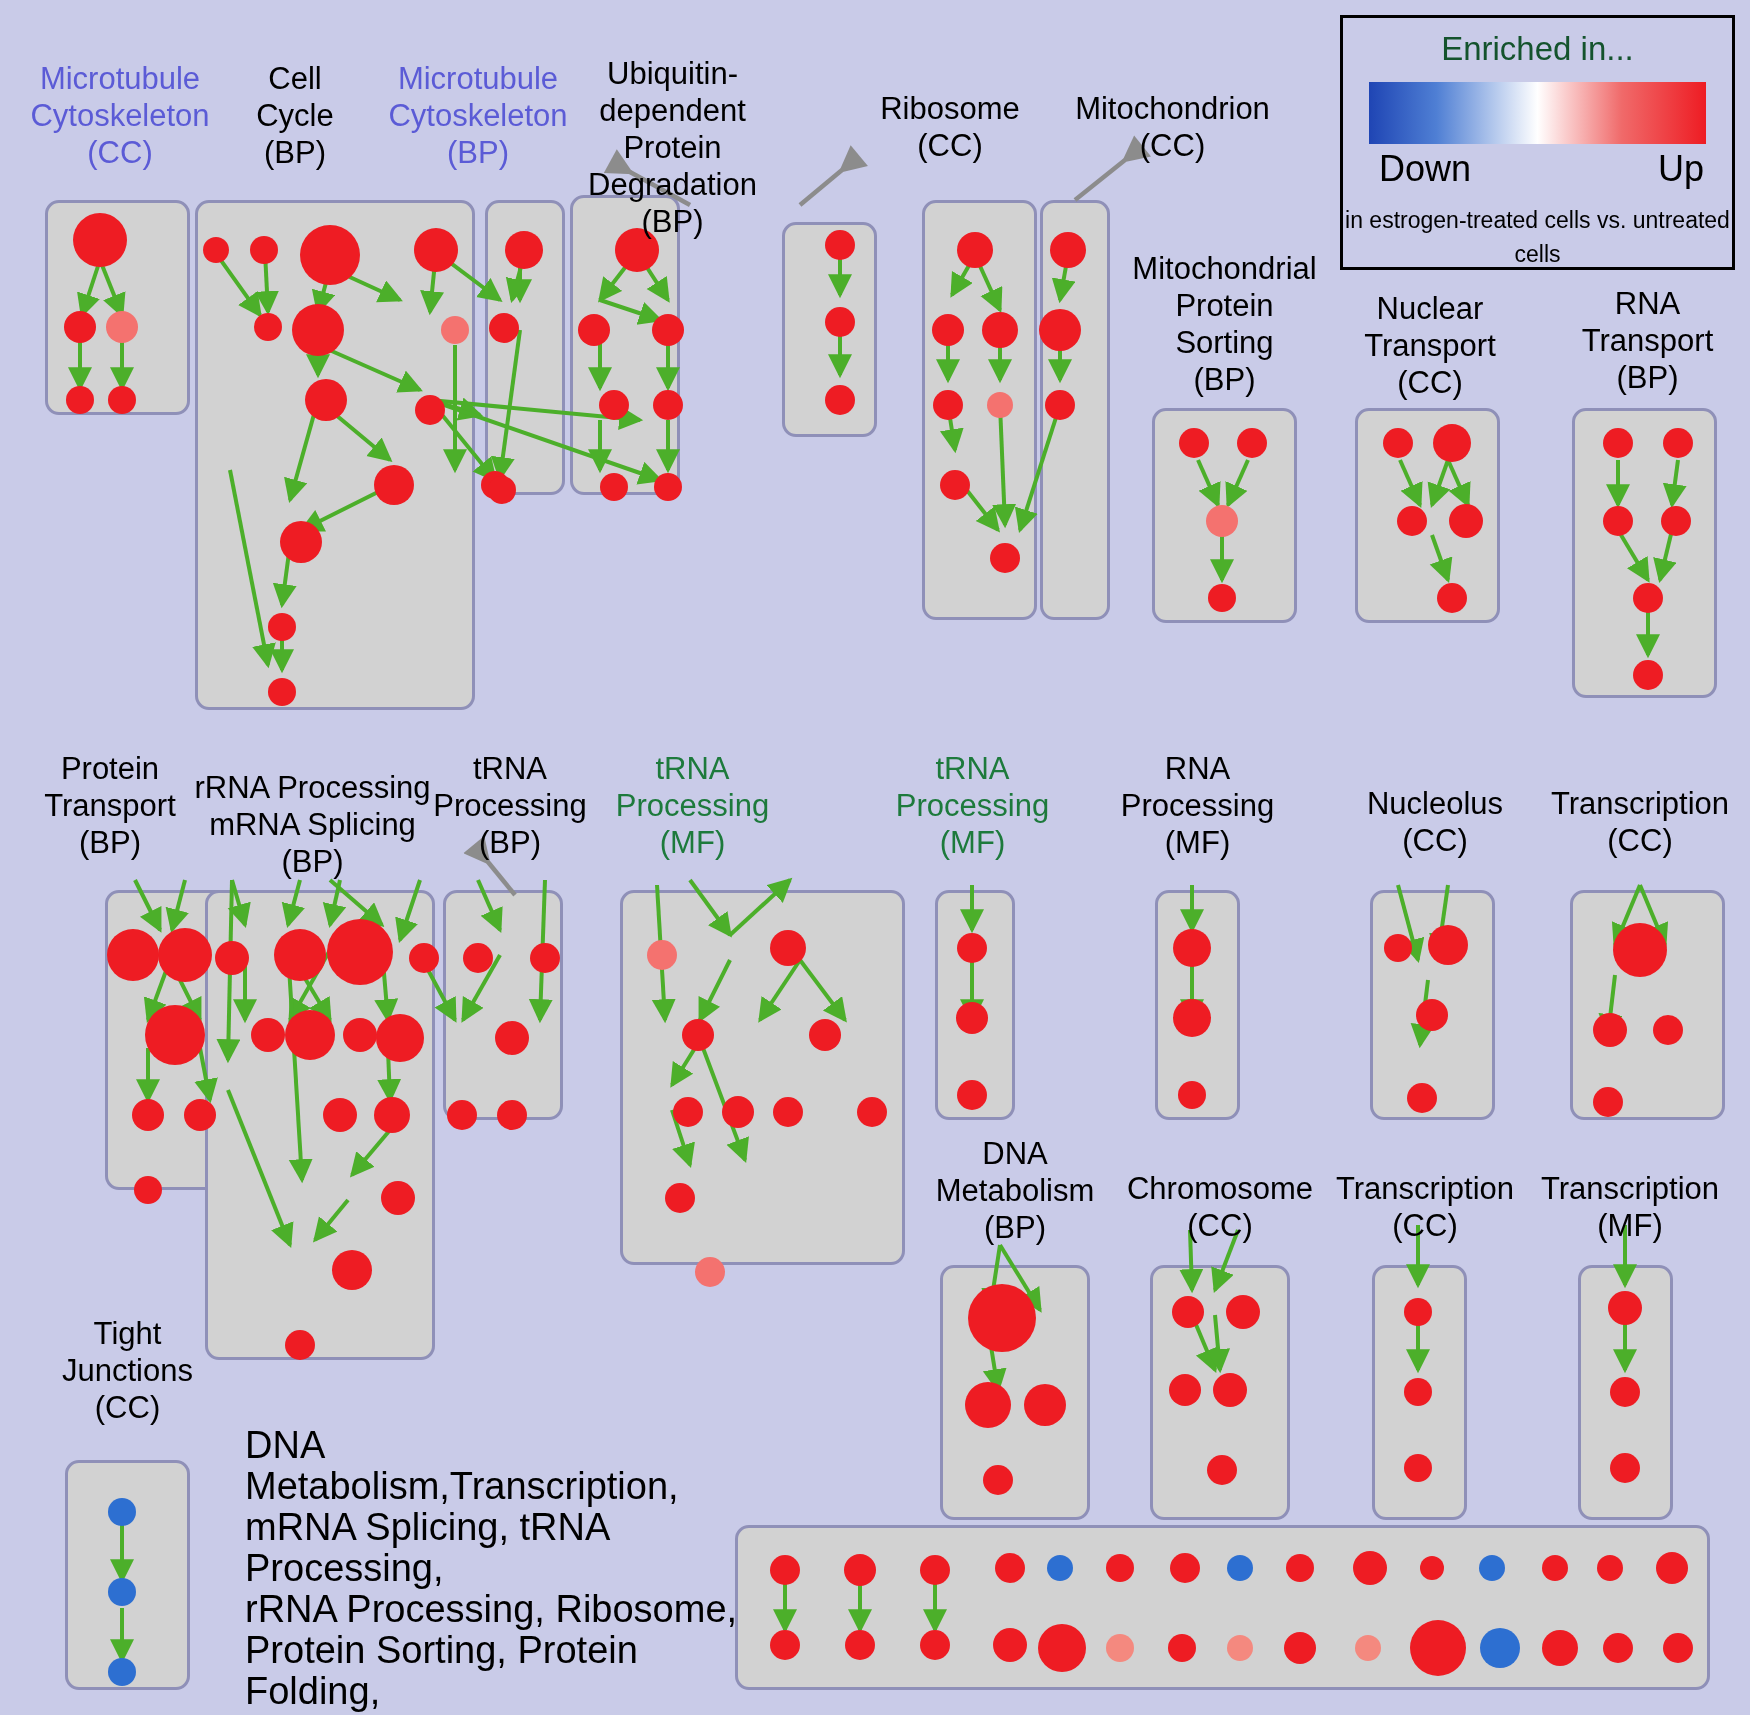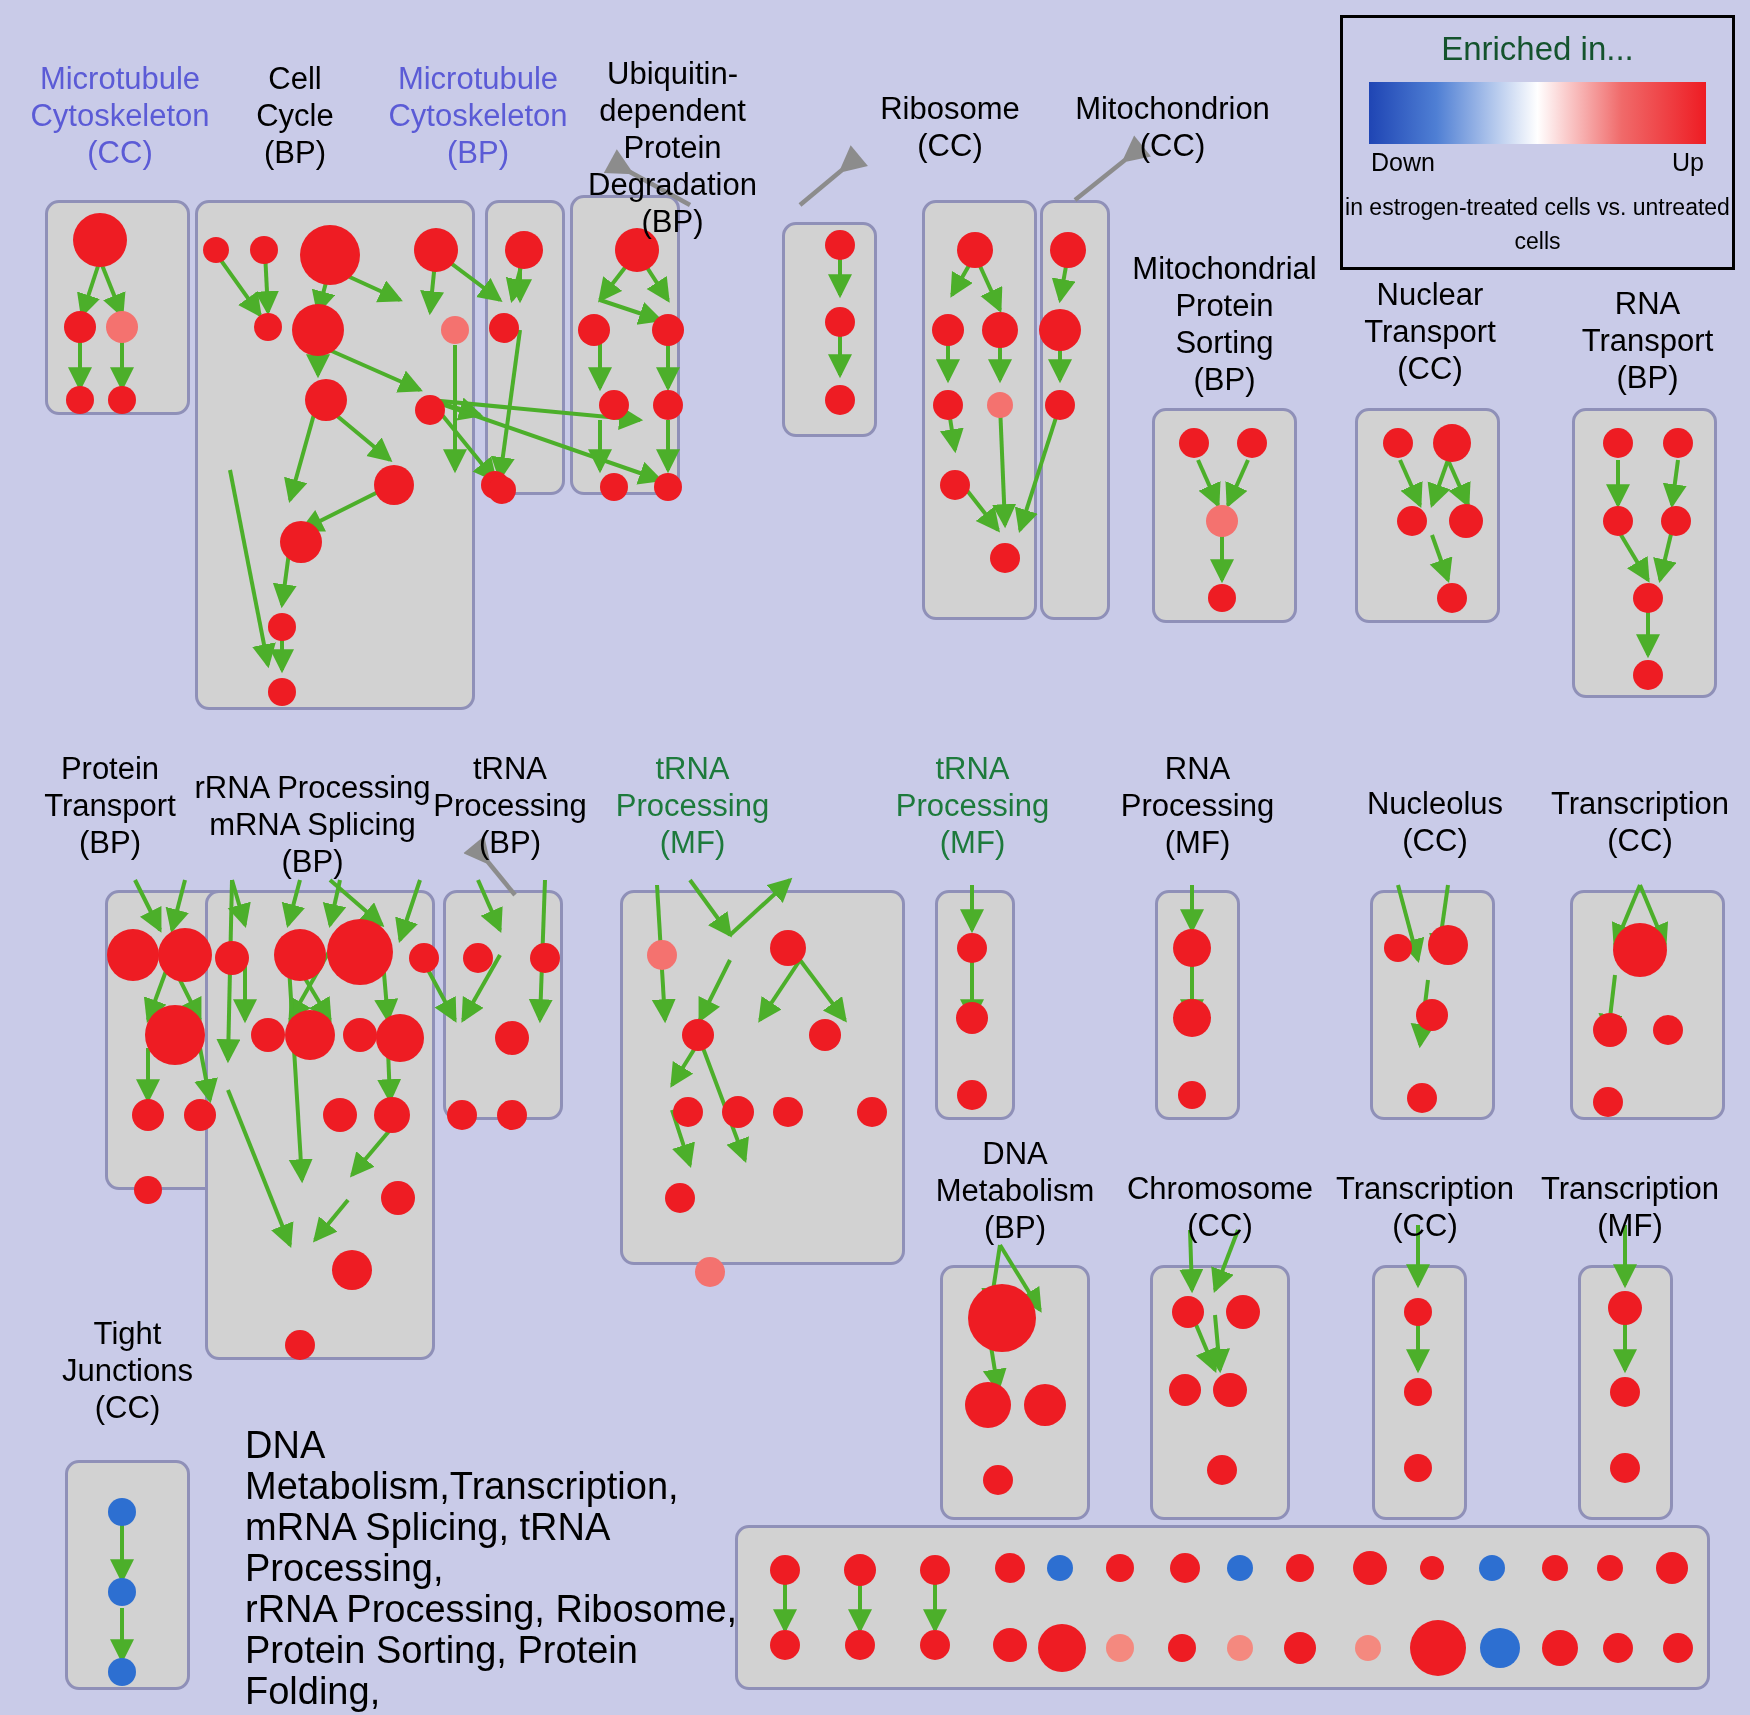--- a/index.html
+++ b/index.html
@@ -34,21 +34,21 @@
     background:#c9cbe8;
     border:3px solid #000;
     box-sizing:border-box;
     text-align:center;
   }
   .legend-title{font-size:33px;color:#14532d;margin-top:12px;}
   .legend-bar{
     height:62px;margin:14px 26px 0 26px;
     background:linear-gradient(to right,#1f45b4 0%,#4f7fd4 20%,#ffffff 50%,#f06a6a 75%,#ee1c23 100%);
   }
-  .legend-ends{display:flex;justify-content:space-between;padding:4px 28px 0 28px;font-size:25px;}
+  .legend-ends{display:flex;justify-content:space-between;padding:4px 28px 0 36px;font-size:36px;}
   .legend-sub{font-size:23px;line-height:34px;margin-top:13px;}
   .bigtext{
     position:absolute;
     font-size:38px;
     line-height:41px;
     color:#000;
     white-space:pre-line;
     text-align:left;
   }
   svg{position:absolute;left:0;top:0;width:1750px;height:1715px;pointer-events:none;}
@@ -445,21 +445,21 @@
 Degradation
 (BP)</div>
 <div class="label" style="left:875px;top:90px;width:150px;">Ribosome
 (CC)</div>
 <div class="label" style="left:1060px;top:90px;width:225px;">Mitochondrion
 (CC)</div>
 <div class="label" style="left:1112px;top:250px;width:225px;">Mitochondrial
 Protein
 Sorting
 (BP)</div>
-<div class="label" style="left:1340px;top:276px;width:180px;">Nuclear
+<div class="label" style="left:1340px;top:290px;width:180px;">Nuclear
 Transport
 (CC)</div>
 <div class="label" style="left:1565px;top:285px;width:165px;">RNA
 Transport
 (BP)</div>
 
 <div class="label" style="left:30px;top:750px;width:160px;">Protein
 Transport
 (BP)</div>
 <div class="label" style="left:180px;top:769px;width:265px;">rRNA Processing

